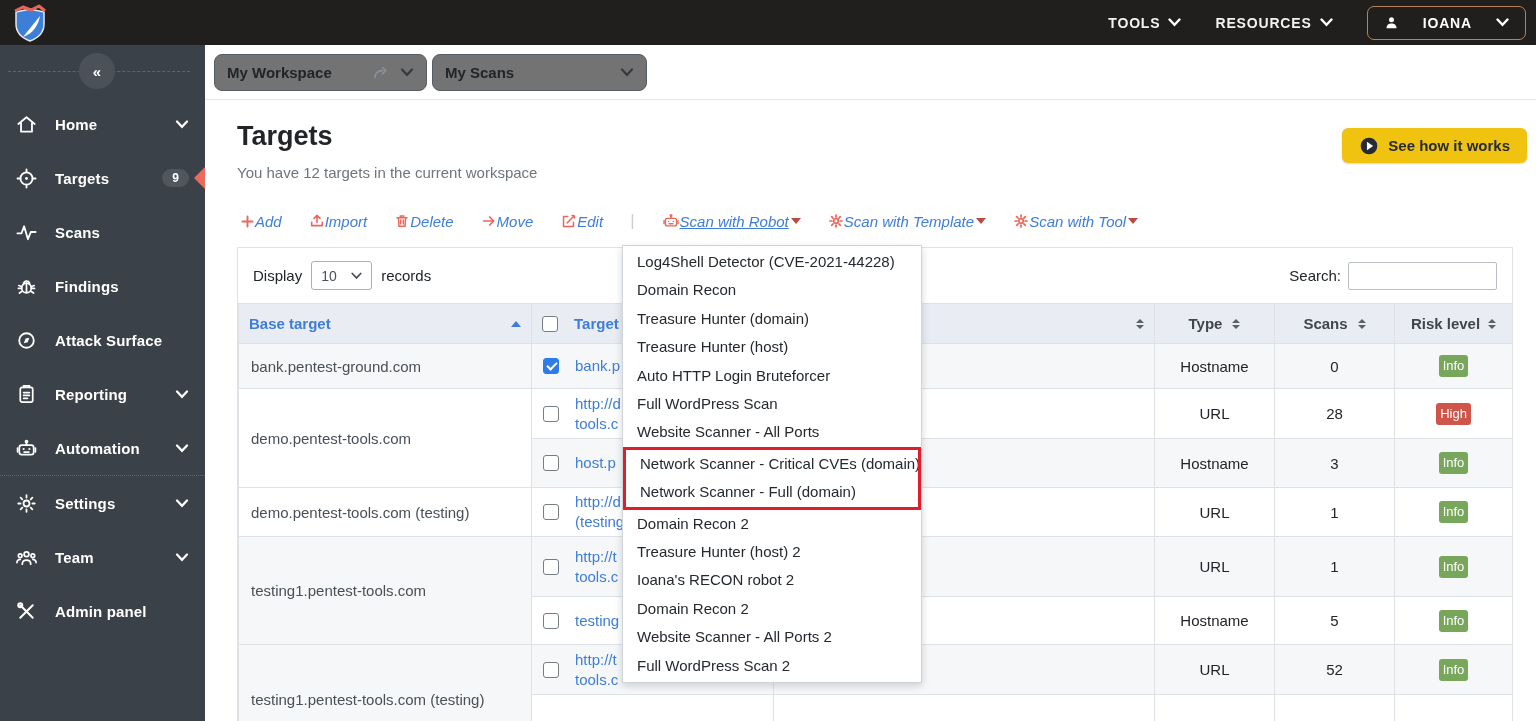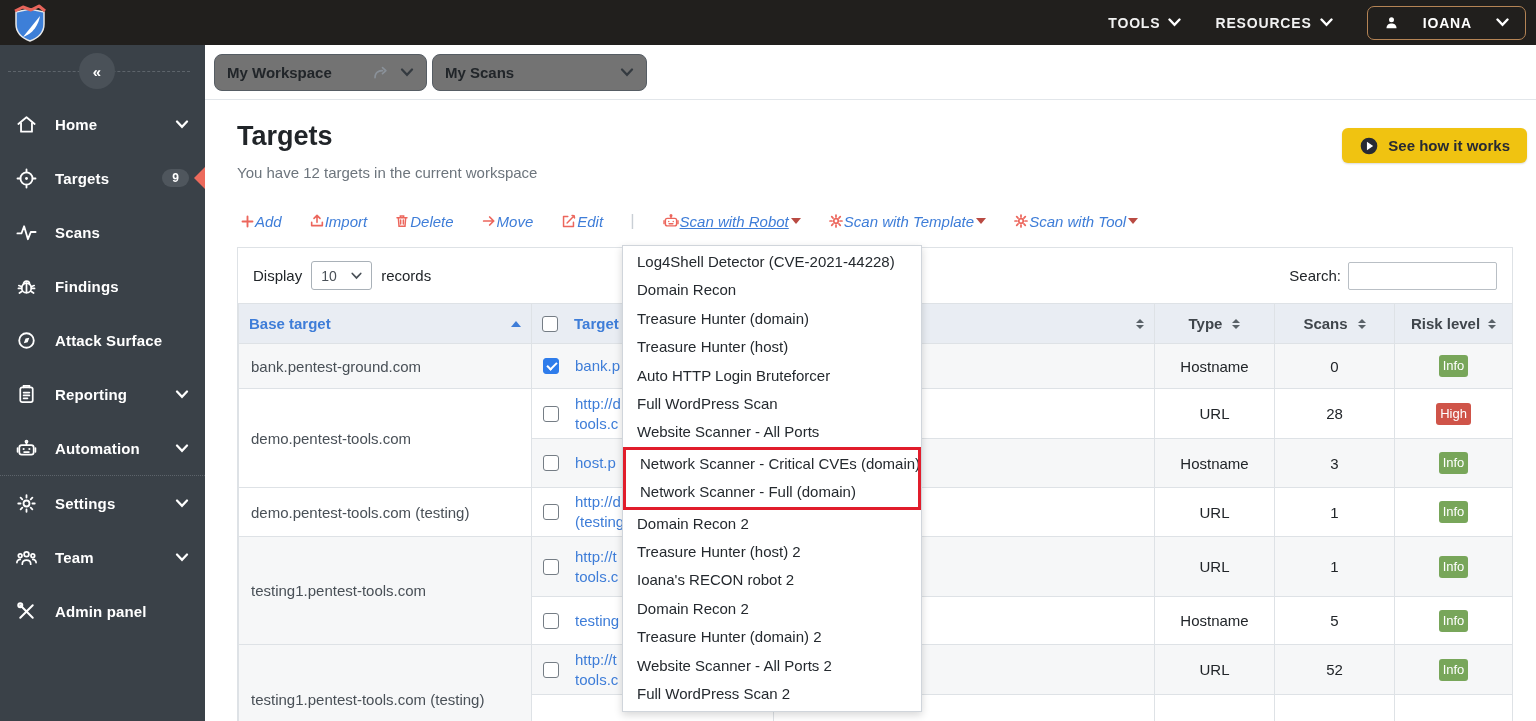--- a/index.html
+++ b/index.html
@@ -599,16 +599,15 @@
   <div class="dd-item">Full WordPress Scan</div>
   <div class="dd-item">Website Scanner - All Ports</div>
   <div class="red-box">
     <div class="dd-item">Network Scanner - Critical CVEs (domain)</div>
     <div class="dd-item">Network Scanner - Full (domain)</div>
   </div>
   <div class="dd-item">Domain Recon 2</div>
   <div class="dd-item">Treasure Hunter (host) 2</div>
   <div class="dd-item">Ioana's RECON robot 2</div>
   <div class="dd-item">Domain Recon 2</div>
-  <div class="dd-item">Treasure Hunter (domain) 2</div>
   <div class="dd-item">Website Scanner - All Ports 2</div>
   <div class="dd-item">Full WordPress Scan 2</div>
 </div>
 
 </body></html>

